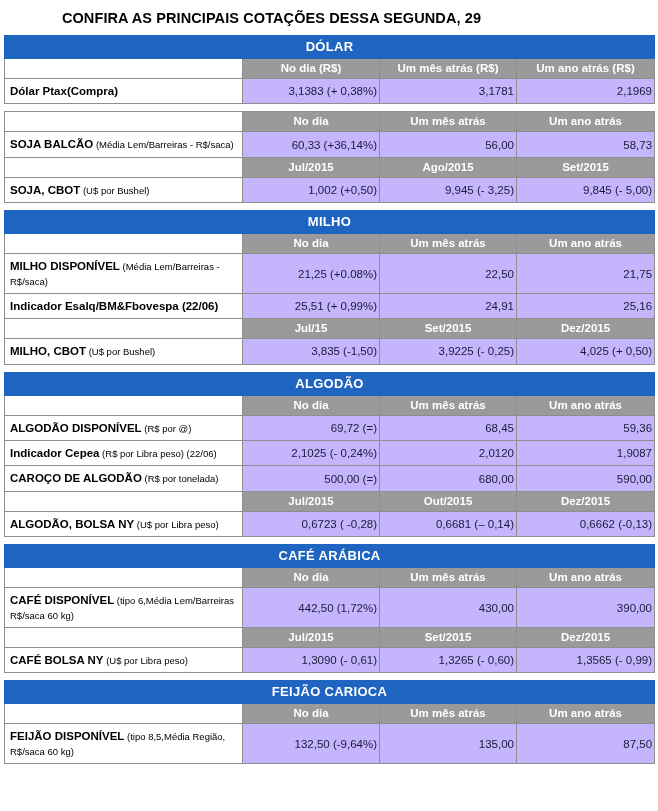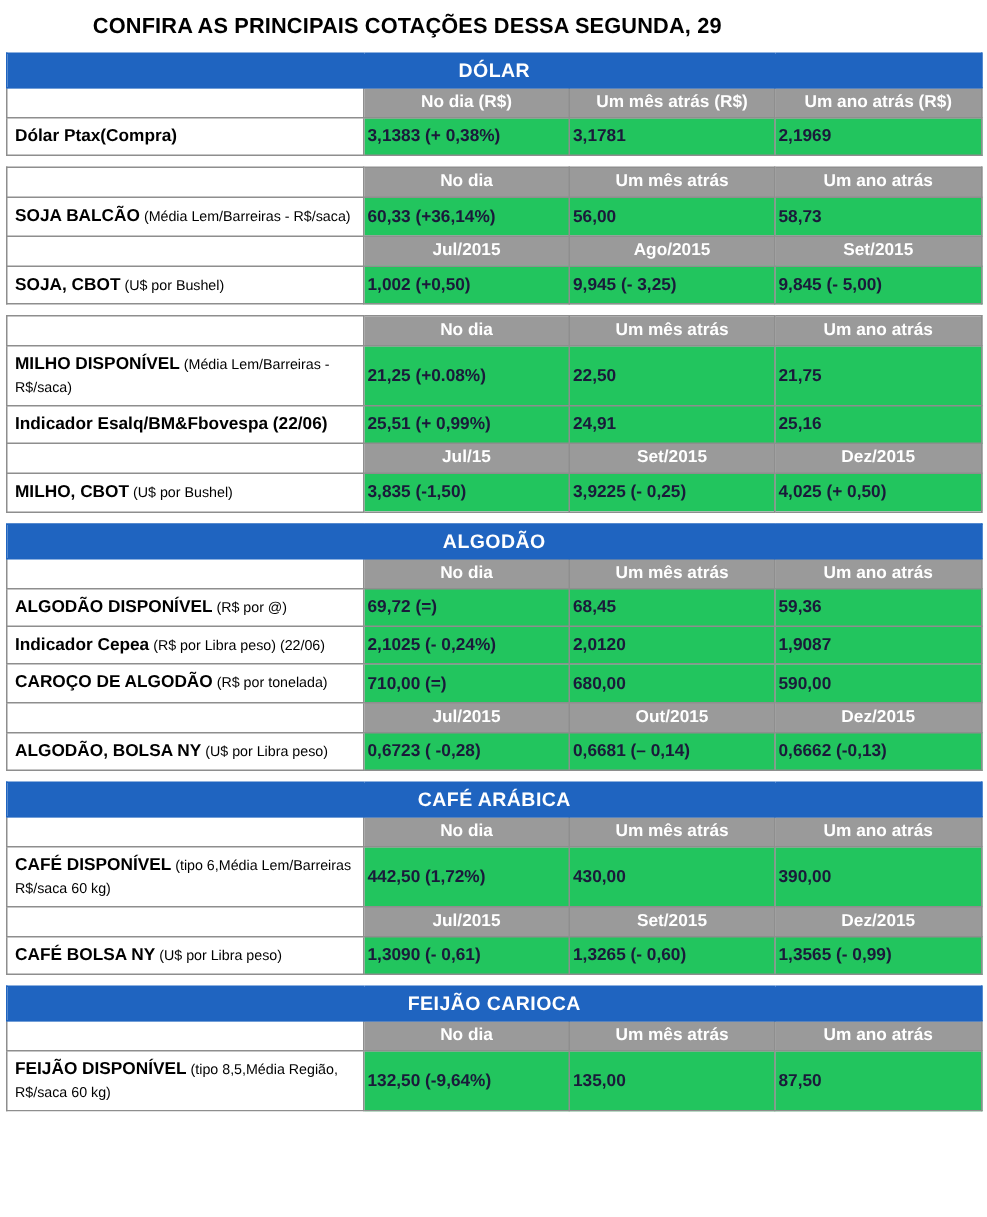--- a/index.html
+++ b/index.html
@@ -54,28 +54,27 @@
     font-size:11.5px;
     font-weight:bold;
     color:#000;
     padding:5px 4px 5px 5px;
     border:1px solid #8e8e8e;
     line-height:1.25;
     vertical-align:middle;
   }
   td.label .sub{font-weight:normal;font-size:9.5px;margin-top:35px;}
   td.val{
-    background:#22c55e;
+    background:#c4b5fd;
     font-size:11.5px;
     color:#1a1a3a;
-    text-align:left;
+    text-align:right;
     padding:6px 2px;
     border:1px solid #8e8e8e;
     vertical-align:middle;
-    font-weight:bold;
   }
   td.head-left-empty{
     background:#ffffff;
     border:1px solid #8e8e8e;
   }
 </style>
 </head>
 <body>
 
 <div class="page">
@@ -128,20 +127,23 @@
         </tr>
         <tr>
           <td class="label"><span>SOJA, CBOT</span><span class="sub"> (U$ por Bushel)</span></td>
           <td class="val">1,002 (+0,50)</td>
           <td class="val">9,945 (- 3,25)</td>
           <td class="val">9,845 (- 5,00)</td>
         </tr>
         <tr class="spacer">
           <td colspan="4"></td>
         </tr>
+        <tr class="section">
+          <td colspan="4">MILHO</td>
+        </tr>
         <tr>
           <td class="head-left-empty"></td>
           <td class="head">No dia</td>
           <td class="head">Um mês atrás</td>
           <td class="head">Um ano atrás</td>
         </tr>
         <tr>
           <td class="label"><span>MILHO DISPONÍVEL</span><span class="sub"> (Média Lem/Barreiras - R$/saca)</span></td>
           <td class="val">21,25 (+0.08%)</td>
           <td class="val">22,50</td>
@@ -184,21 +186,21 @@
           <td class="val">59,36</td>
         </tr>
         <tr>
           <td class="label"><span>Indicador Cepea</span><span class="sub"> (R$ por Libra peso) (22/06)</span></td>
           <td class="val">2,1025 (- 0,24%)</td>
           <td class="val">2,0120</td>
           <td class="val">1,9087</td>
         </tr>
         <tr>
           <td class="label"><span>CAROÇO DE ALGODÃO</span><span class="sub"> (R$ por tonelada)</span></td>
-          <td class="val">710,00 (=)</td>
+          <td class="val">500,00 (=)</td>
           <td class="val">680,00</td>
           <td class="val">590,00</td>
         </tr>
         <tr>
           <td class="head-left-empty"></td>
           <td class="head">Jul/2015</td>
           <td class="head">Out/2015</td>
           <td class="head">Dez/2015</td>
         </tr>
         <tr>

